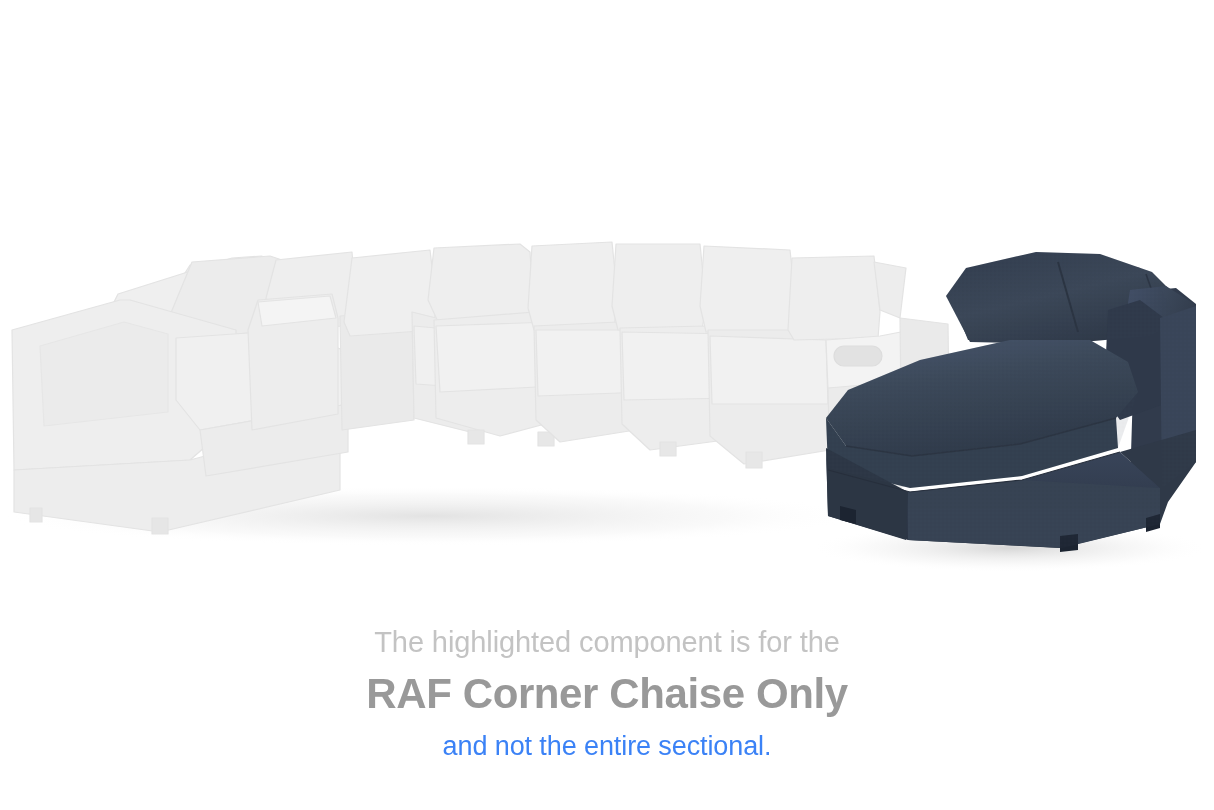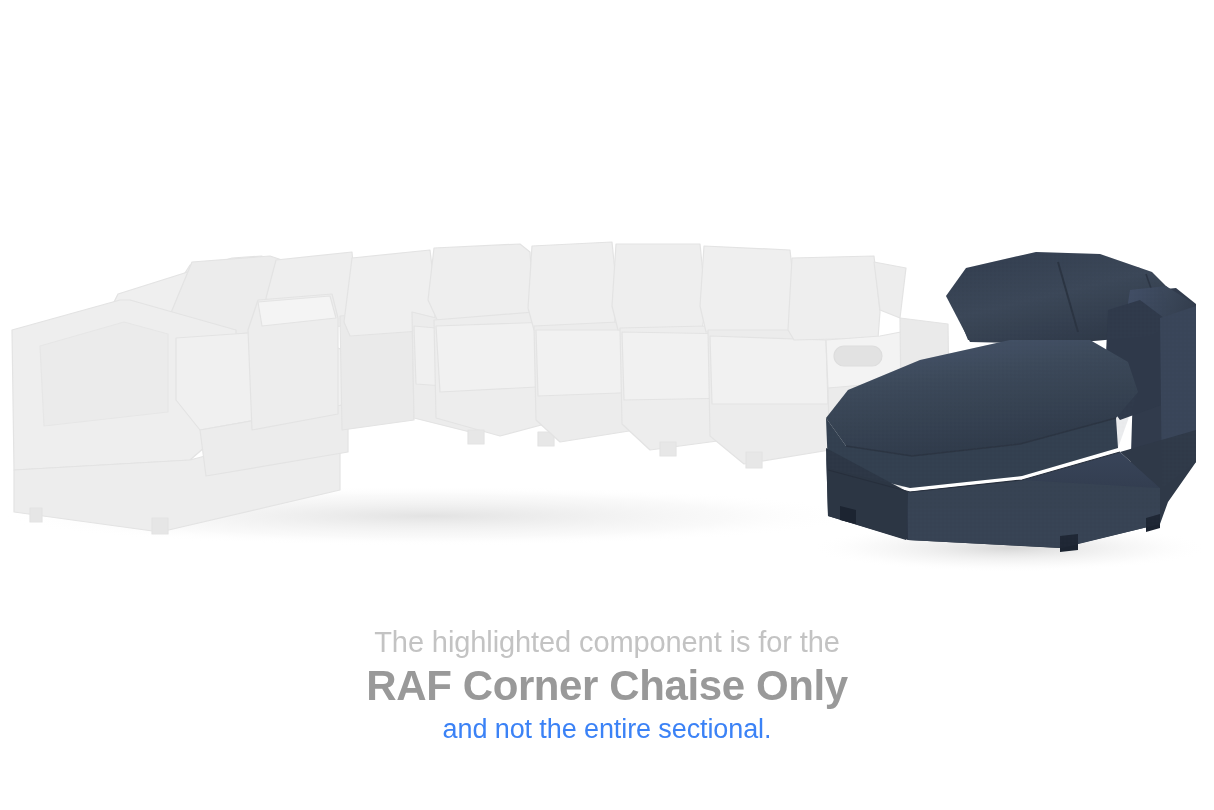--- a/index.html
+++ b/index.html
@@ -35,28 +35,28 @@
   }
   .cap-line {
     display: block;
     white-space: pre;
   }
   #caption-line-1 {
     font-size: 29px;
     font-weight: 400;
     color: #c3c3c3;
     letter-spacing: -0.1px;
-    margin-bottom: 8px;
+    margin-bottom: 16px;
   }
   #caption-line-2 {
     font-size: 42px;
     font-weight: 700;
     color: #999999;
     letter-spacing: -0.4px;
-    margin-bottom: 9px;
+    margin-bottom: 18px;
   }
   #caption-line-3 {
     font-size: 27px;
     font-weight: 400;
     color: #3b82f6;
     letter-spacing: -0.1px;
   }
 </style>
 </head>
 <body>

